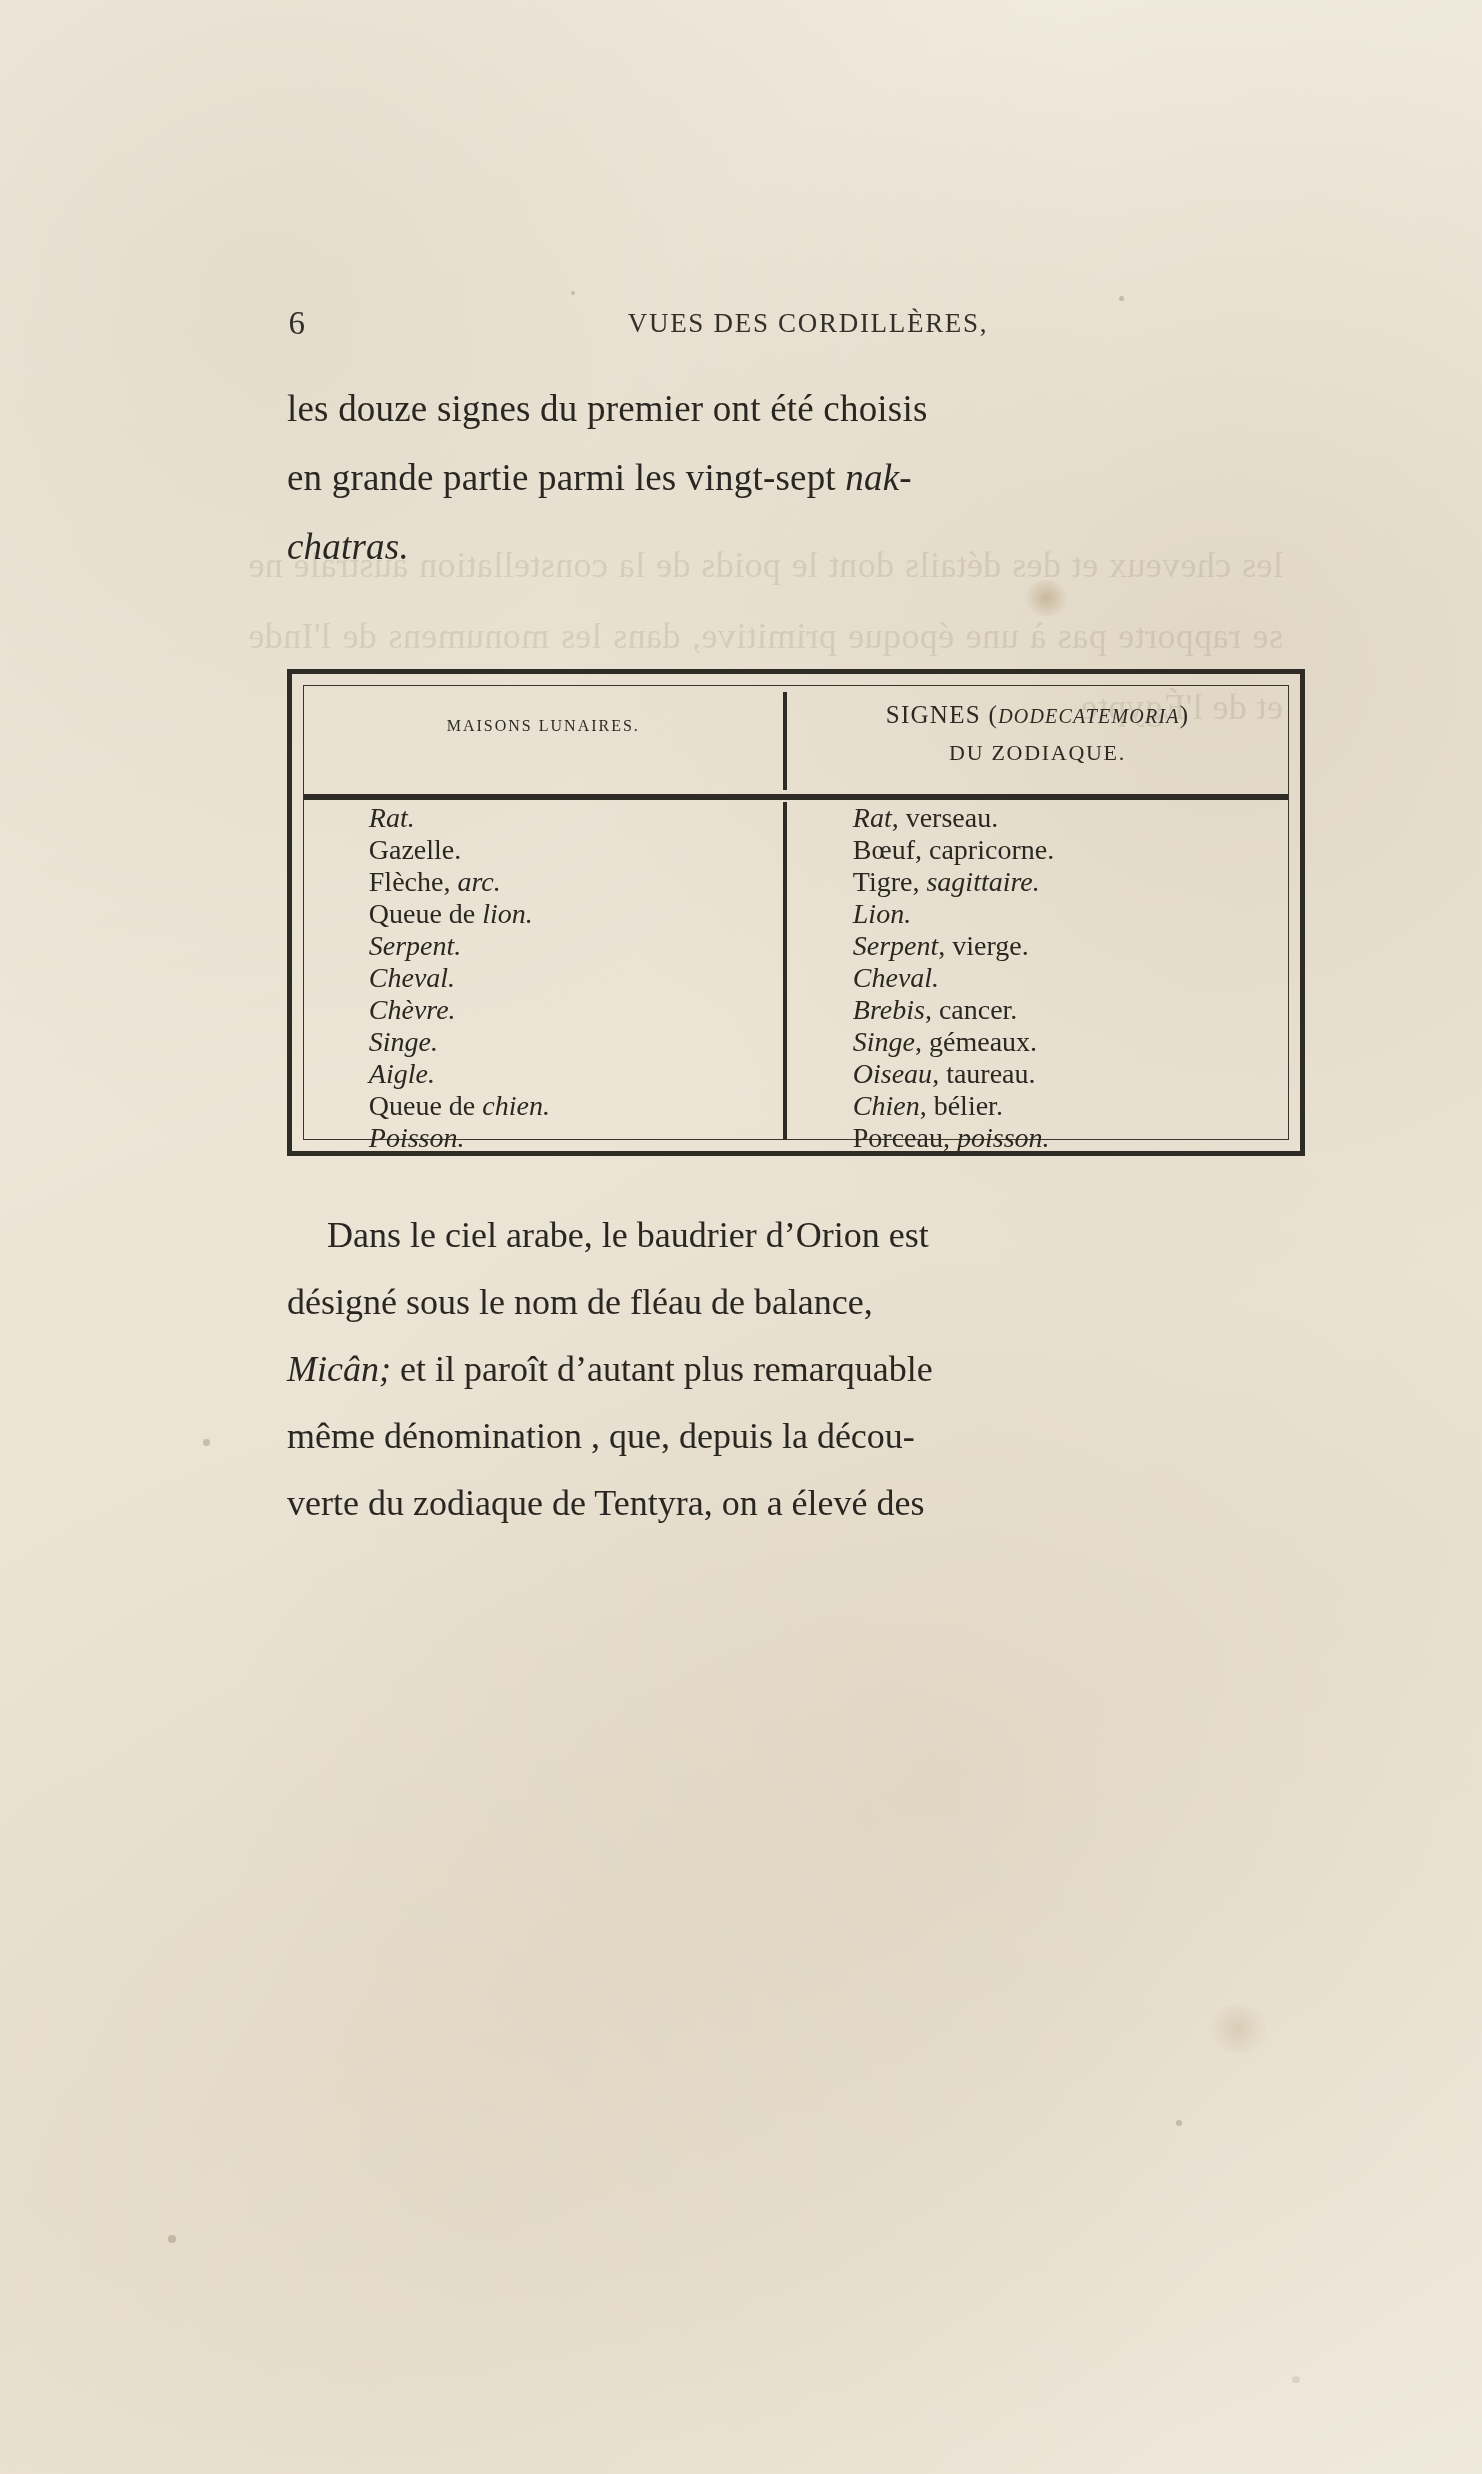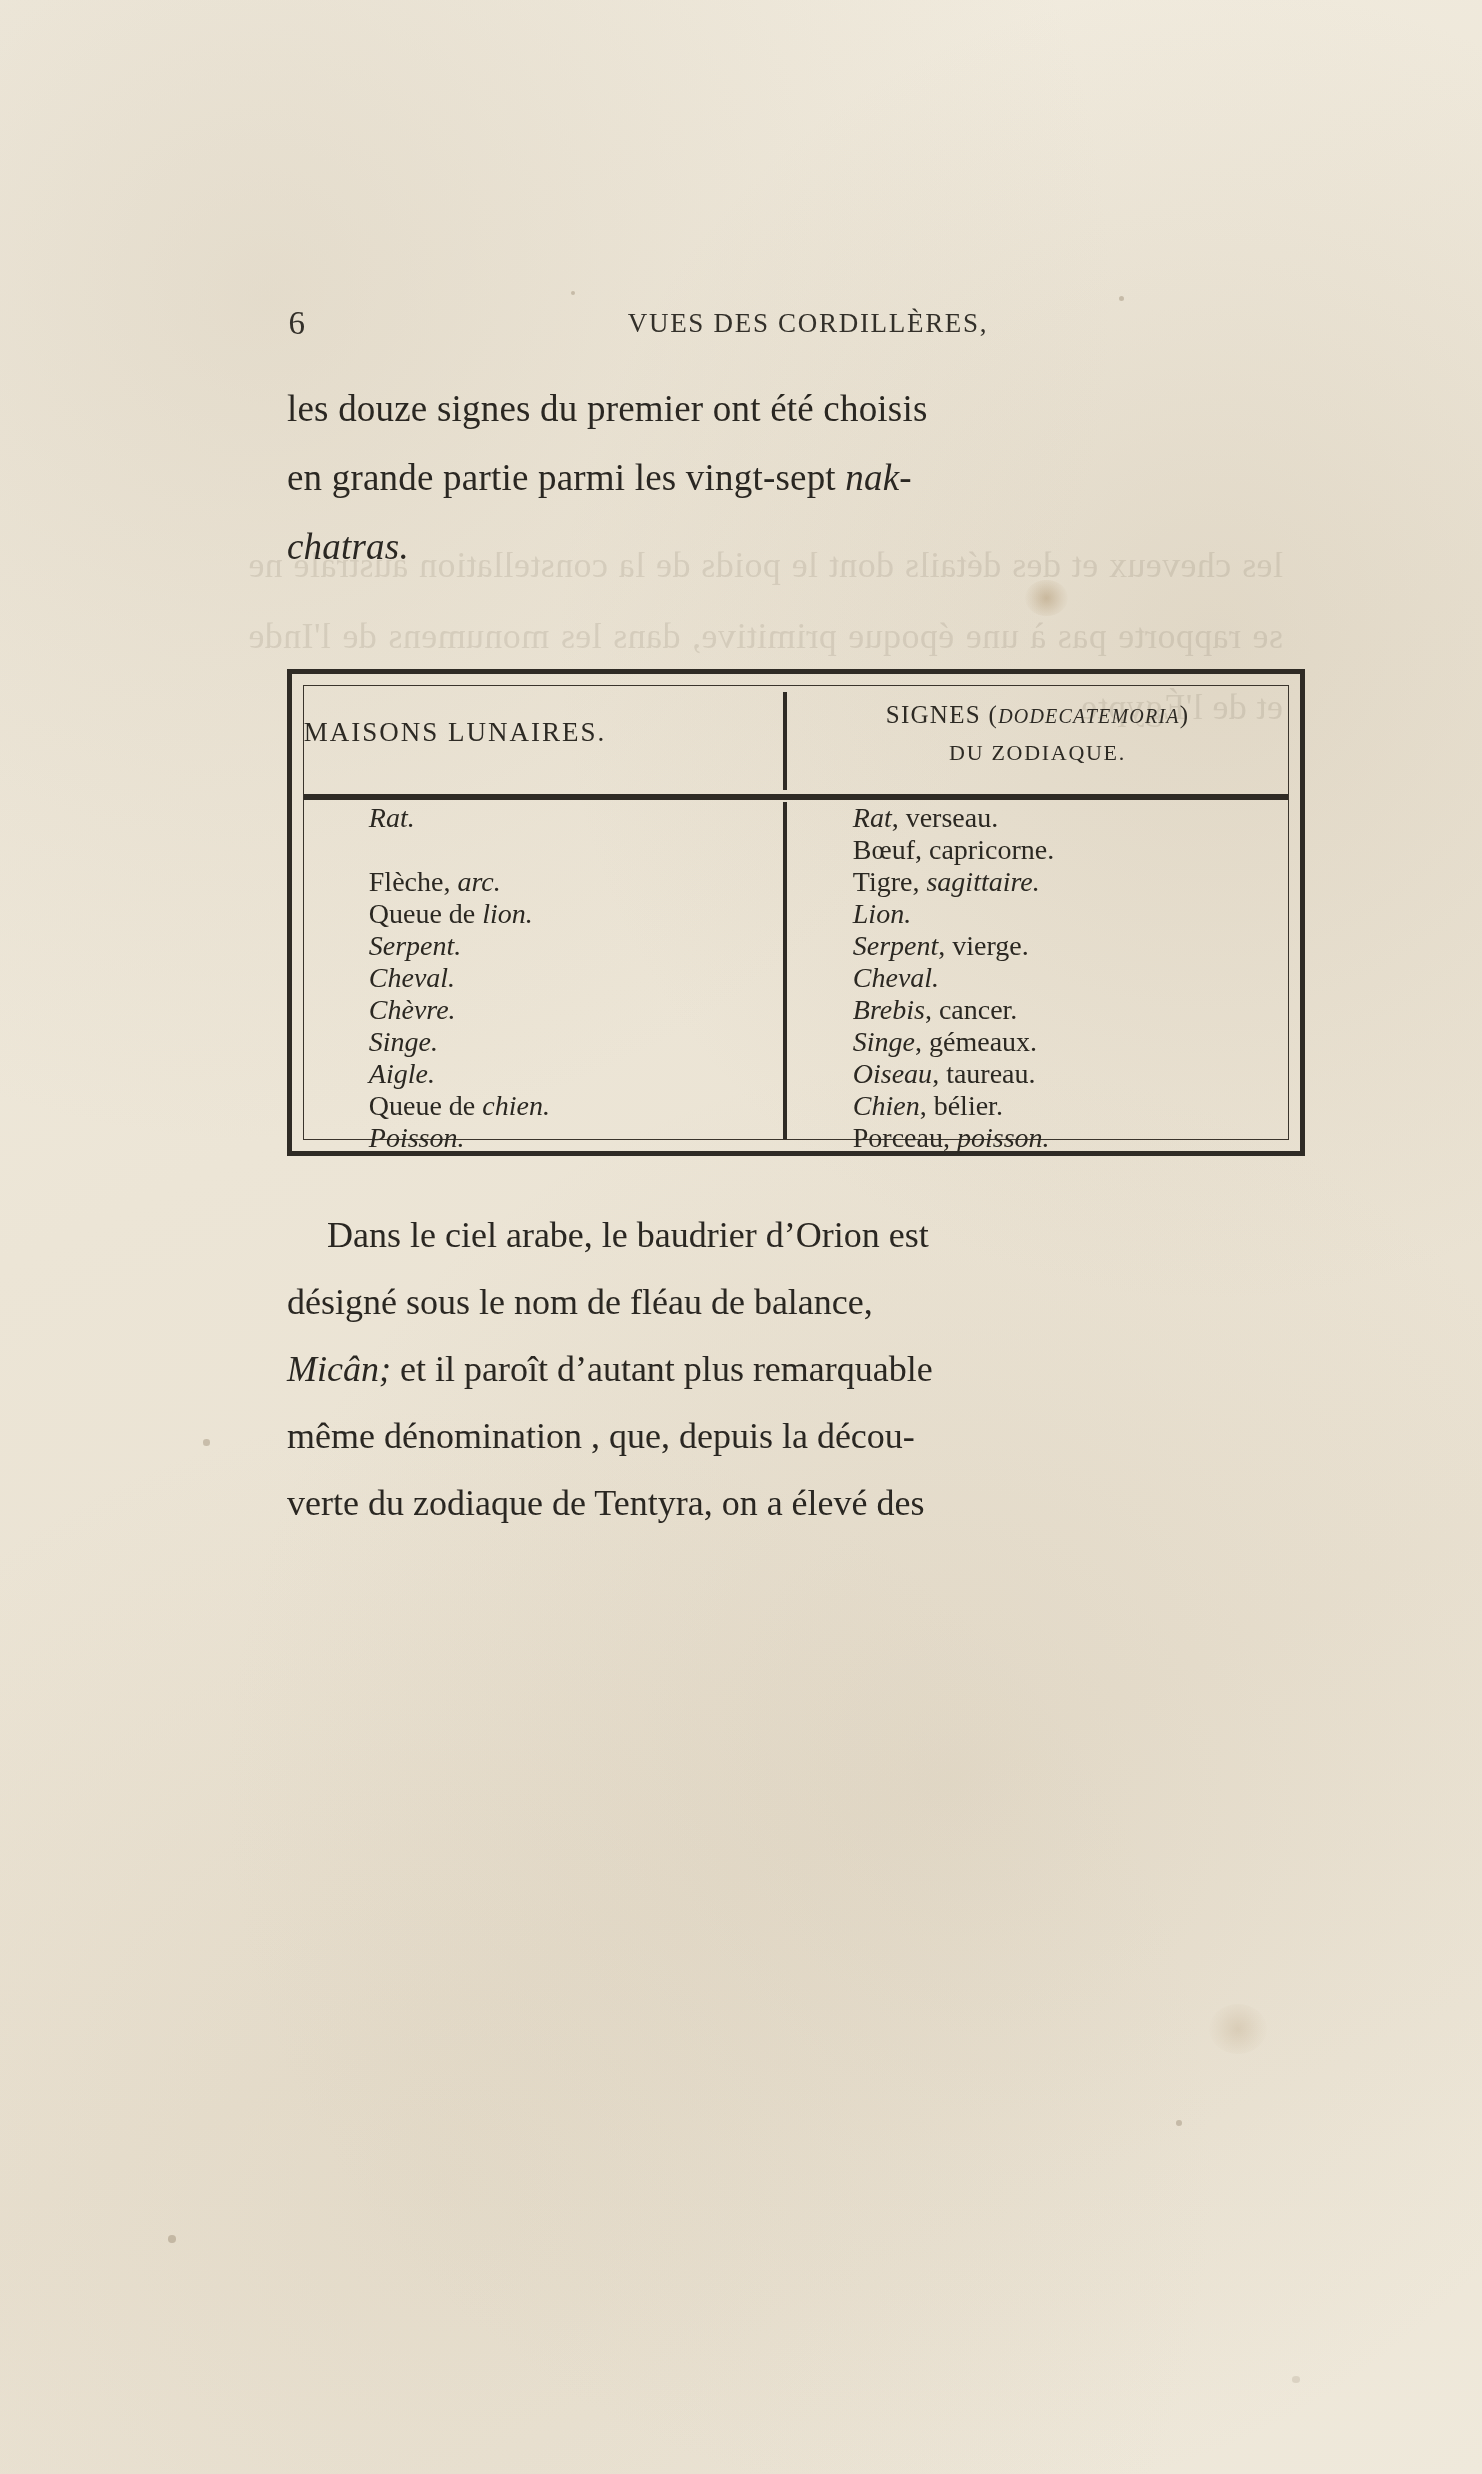--- a/index.html
+++ b/index.html
@@ -152,21 +152,22 @@
     height: 98px;
     left: 479px;
     width: 4.1px;
     background: #2f2b25;
   }
   .th-left {
     position: absolute;
     left: 0;
     top: 31px;
     width: 479px;
-    font-size: 27px;
+    text-align: center;
+    font-size: 16px;
     letter-spacing: 2px;
     color: #2d2a24;
   }
   .th-right {
     position: absolute;
     left: 483px;
     right: 0;
     top: 15px;
     text-align: center;
     color: #2d2a24;
@@ -281,20 +282,21 @@
 
           <div class="tbody">
             <div class="vrule"></div>
 
             <div class="trow">
               <div class="cell-left"><span class="it">Rat.</span></div>
               <div class="cell-right"><span class="it">Rat</span><span>, verseau.</span></div>
             </div>
 
             <div class="trow">
+              <div class="cell-left"><span>Gazelle.</span></div>
               <div class="cell-right"><span>Bœuf, capricorne.</span></div>
             </div>
 
             <div class="trow">
               <div class="cell-left"><span>Flèche, </span><span class="it">arc.</span></div>
               <div class="cell-right"><span>Tigre, </span><span class="it">sagittaire.</span></div>
             </div>
 
             <div class="trow">
               <div class="cell-left"><span>Queue de </span><span class="it">lion.</span></div>

